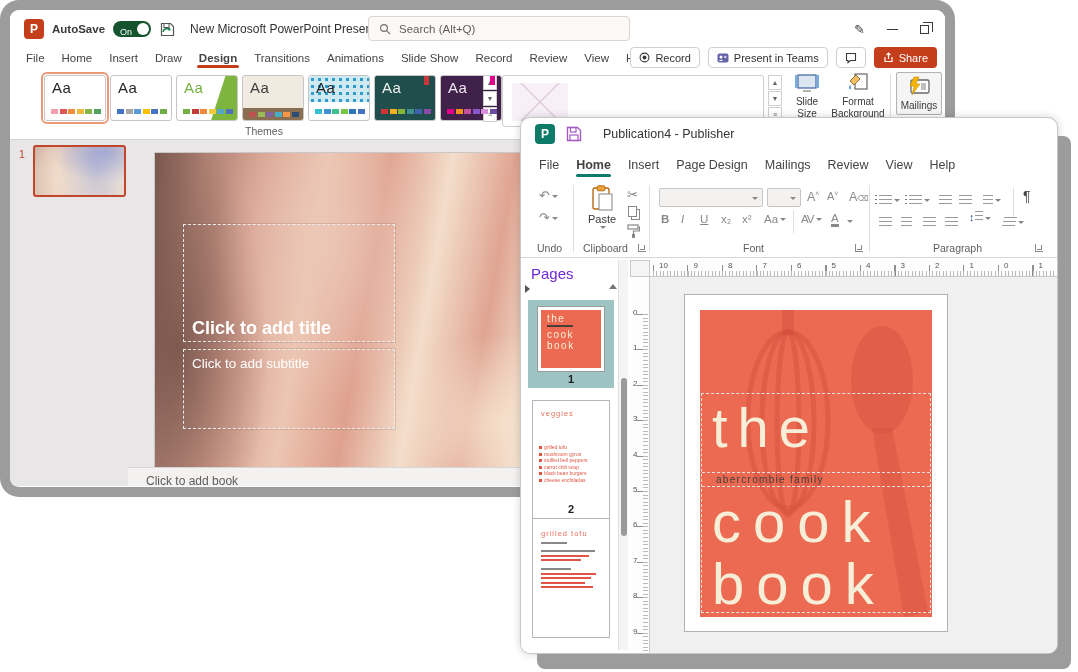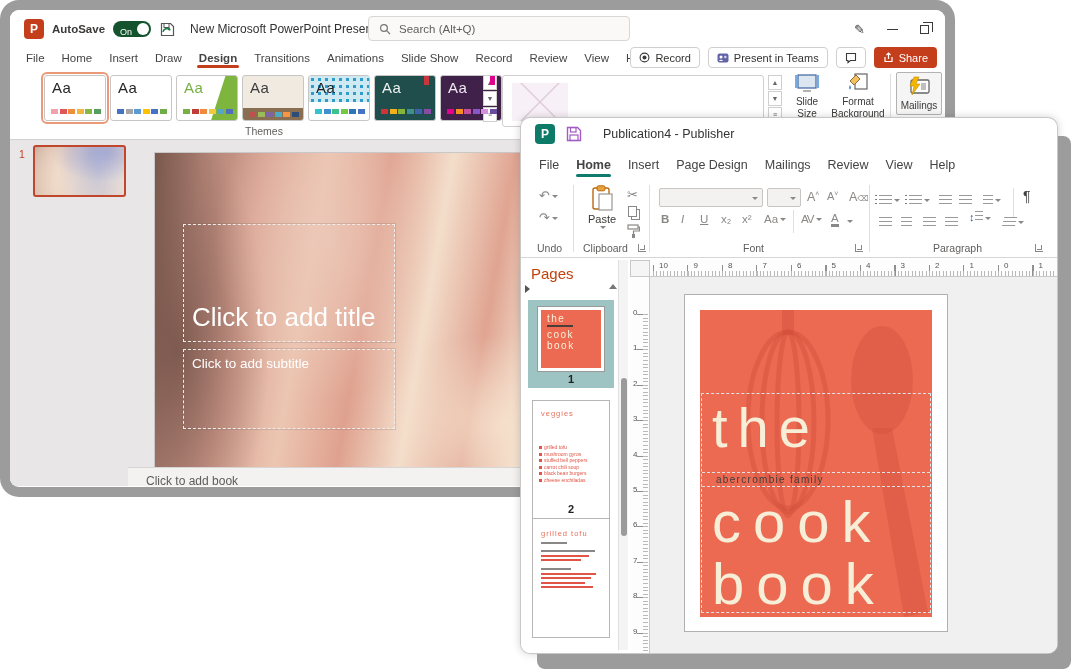--- a/index.html
+++ b/index.html
@@ -79,21 +79,21 @@
       radial-gradient(90px 50px at 78% 10%, rgba(120,140,215,.50), transparent 60%),
       radial-gradient(60px 120px at 70% 45%, rgba(110,130,205,.35), transparent 65%),
       radial-gradient(150px 95px at 90% 60%, rgba(248,236,220,.95), transparent 65%),
       radial-gradient(220px 150px at 62% 85%, rgba(246,226,206,.85), transparent 60%),
       radial-gradient(170px 240px at 30% 28%, rgba(236,200,185,.75), transparent 65%),
       radial-gradient(130px 320px at 4% 62%, rgba(90,60,52,.6), transparent 70%),
       linear-gradient(100deg,#7b594e 0%,#b08275 8%,#d9a393 18%,#ecc6b2 28%,#dfa18f 38%,#f3decb 48%,#e0a492 58%,#f6e9d6 68%,#dfa08e 78%,#f2d4c0 88%,#e7b19e 100%);}
   .slide{position:absolute;left:145px;top:13px;width:567px;height:319px;box-shadow:0 0 0 1px #c9c7c7;}
   .ph{position:absolute;border:1px dashed #efece9;box-shadow:0 0 0 1px rgba(100,90,85,.18);}
   .ph-title{left:28px;top:71px;width:212px;height:118px;display:flex;align-items:flex-end;}
-  .ph-title span{font-size:26px;color:#fff;padding:0 0 8px 8px;white-space:nowrap;}
+  .ph-title span{font-size:18px;color:#fff;padding:0 0 2px 8px;white-space:nowrap;font-weight:bold;}
   .ph-subtitle{left:28px;top:196px;width:212px;height:80px;}
   .ph-subtitle span{display:block;font-size:13.5px;color:#fff;padding:6px 0 0 8px;white-space:nowrap;}
   .notes-strip{position:absolute;left:118px;right:0;top:327px;bottom:0;background:#f3f2f1;border-top:1px solid #d8d6d4;}
   .notes-text{position:absolute;left:18px;top:6px;font-size:12px;color:#5d5b5b;}
 
   
   .pub-titlebar{position:relative;height:32px;display:flex;align-items:center;gap:10px;padding-left:14px;}
   .pub-appicon{background:#0e7a68;}
   .pub-title{font-size:12.5px;color:#333;margin-left:10px;}
   .pub-tabsrow{height:30px;display:flex;align-items:center;padding-left:18px;}
@@ -110,21 +110,21 @@
   .bars{display:inline-block;width:13px;height:10px;background:repeating-linear-gradient(to bottom,#9a9a9a 0 1.4px,transparent 1.4px 3.9px);}
   .bars.b-c{background:repeating-linear-gradient(to bottom,#9a9a9a 0 1.4px,transparent 1.4px 3.9px);width:11px;}
   .bars.b-dots{position:relative;}
   .bars.b-dots::before{content:"";position:absolute;left:-4px;top:0;width:2px;height:10px;background:repeating-linear-gradient(to bottom,#7a7a7a 0 1.4px,transparent 1.4px 3.9px);}
   .fbtn{position:absolute;color:#8a8886;font-size:11.5px;}
   .launcher{position:absolute;width:8px;height:8px;border-left:1px solid #8a8886;border-bottom:1px solid #8a8886;}
   .launcher::after{content:"";position:absolute;right:1px;bottom:1px;width:4px;height:4px;border-right:1px solid #8a8886;border-bottom:1px solid #8a8886;}
   .paste-btn{position:absolute;left:62px;top:5px;width:38px;height:54px;display:flex;flex-direction:column;align-items:center;font-size:11px;color:#3b3a39;gap:1px;}
 
   .pub-content{position:relative;height:395px;background:#fff;}
-  .pages-header{position:absolute;left:10px;top:7px;font-size:15px;color:#c2410c;}
+  .pages-header{position:absolute;left:10px;top:7px;font-size:15px;color:#6d28d9;}
   .pages-collapse{position:absolute;left:4px;top:27px;width:0;height:0;border-top:4px solid transparent;border-bottom:4px solid transparent;border-left:5px solid #555;}
   .pg-scroll-up{position:absolute;left:88px;top:26px;width:0;height:0;border-left:4px solid transparent;border-right:4px solid transparent;border-bottom:5px solid #777;}
   .thumb1-wrap{position:absolute;left:7px;top:42px;width:86px;height:88px;background:#9dc4c3;}
   .thumb1-card{position:absolute;left:9px;top:6px;width:68px;height:66px;background:#fff;border:1px solid #9a9a9a;padding:3px;}
   .mini-cover{width:100%;height:100%;background:#ec6a52;color:#f8efd9;padding:3px 0 0 6px;overflow:hidden;}
   .mini-cover .mw{font-size:10px;line-height:11px;letter-spacing:1.5px;}
   .mini-cover .mfam{width:26px;height:2px;background:#4a3f38;margin:1px 0 2px;}
   .pg-num{position:absolute;font-size:11px;color:#222;font-weight:bold;}
   .thumb-card{position:absolute;left:11px;width:78px;background:#fff;border:1px solid #b8b6b4;}
   .pg2{top:142px;height:122px;}

